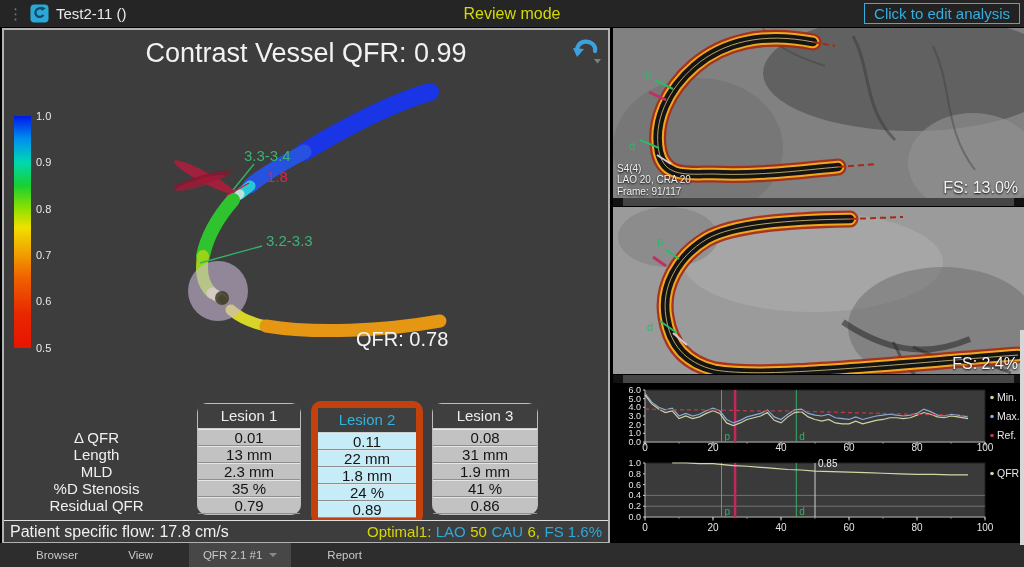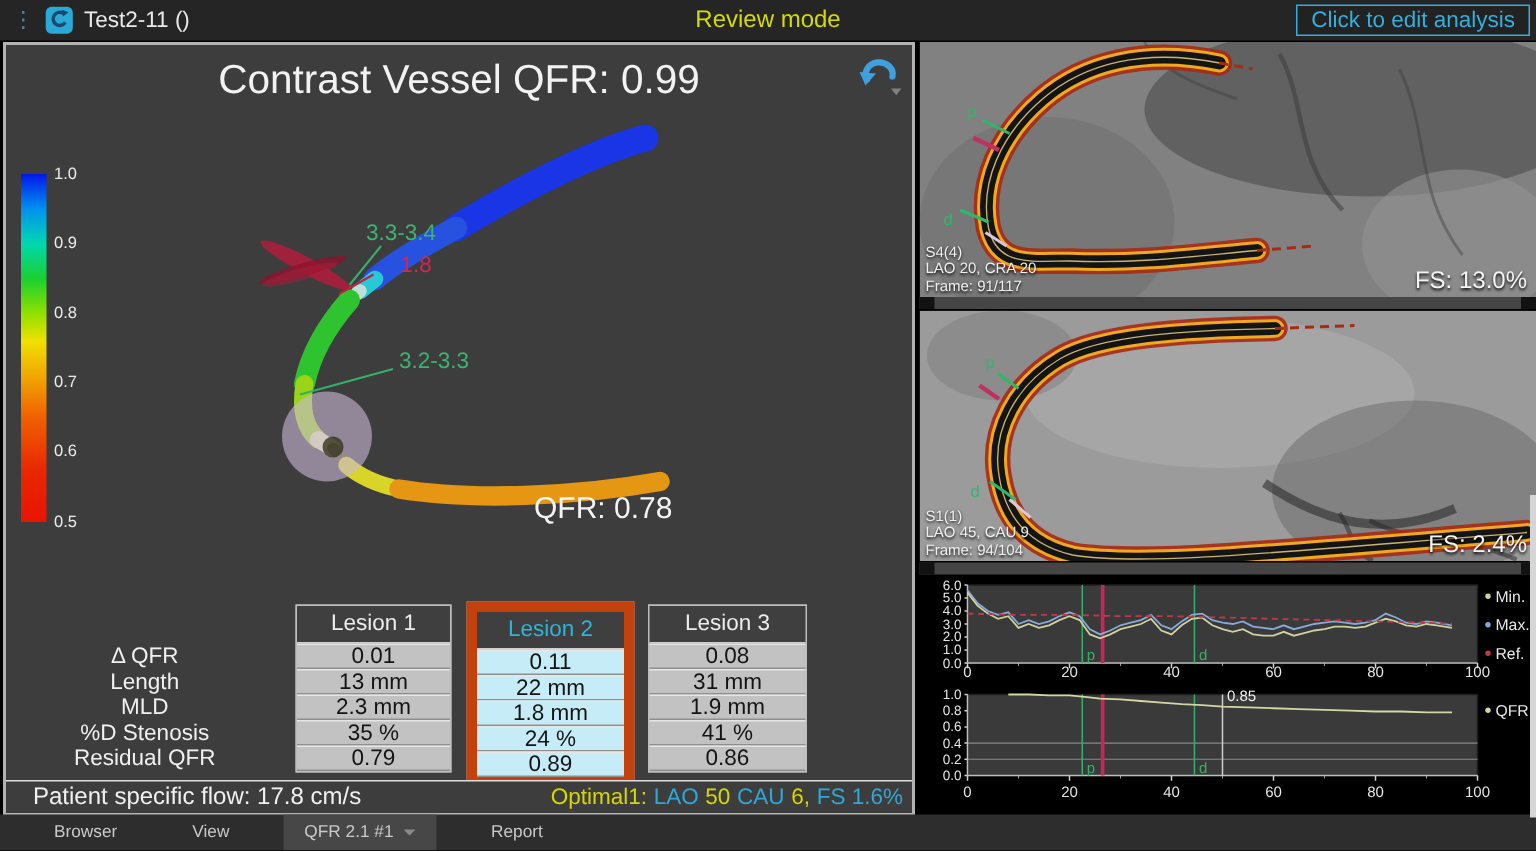--- a/index.html
+++ b/index.html
@@ -25,34 +25,34 @@
      background:linear-gradient(to bottom,#0018e8 0%,#0090f0 10%,#00d8b0 20%,#18d030 30%,
        #90e000 40%,#f0e000 48%,#f0a800 58%,#f06000 70%,#e82800 85%,#e81400 100%);}
   .cb-tick{position:absolute;left:32px;width:30px;color:#eaeaea;font-size:11px;}
   .lbl-green{position:absolute;color:#3cb371;font-size:15px;}
   .lbl-red{position:absolute;color:#d8254f;font-size:15px;margin-left:15px;}
   .lbl-qfr{position:absolute;color:#f4f4f4;font-size:20px;}
   
   .rowlabels{position:absolute;left:0;top:399px;width:185px;color:#f0f0f0;font-size:15px;
              text-align:right;}
   .rowlabels div{height:17px;line-height:17px;text-align:center;}
-  .lcol{position:absolute;box-sizing:border-box;background:#c2c2c2;}
+  .lcol{position:absolute;box-sizing:border-box;background:#c2c2c2;border-radius:10px;}
   .lcol .hd{height:24px;line-height:23px;text-align:center;background:#3f3f3f;color:#ececec;
             font-size:15px;border-bottom:1px solid #cfcfcf;cursor:pointer;}
   .lcol .cell{height:17px;line-height:16px;text-align:center;color:#141414;font-size:15px;
               border-top:1px solid #e6e6e6;border-bottom:1px solid #8f8f8f;box-sizing:border-box;}
   .lcol.plain{border:1px solid #bdbdbd;top:373px;}
   .lcol.sel{border:7px solid #c2410c;top:371px;}
   .lcol.sel .hd{color:#2fb4dc;}
   .lcol.sel .cell{background:#c6ecf8;}
   
   .status{position:absolute;left:0;right:0;bottom:0;height:21px;border-top:1px solid #dedede;
           display:flex;justify-content:space-between;align-items:center;padding:0 6px;
           background:#3d3d3d;box-sizing:content-box;}
-  .flow{color:#f0f0f0;font-size:16px;margin-left:12px;}
+  .flow{color:#f0f0f0;font-size:16px;}
   .optimal span{font-size:15px;}
   .oy{color:#d6d600;} .oc{color:#2fa8d8;}
   
   .rightcol{position:absolute;left:613px;top:28px;width:411px;height:517px;background:#000;}
   .angio{position:absolute;left:0;width:411px;overflow:hidden;}
   .angio svg{display:block;}
   .meta{position:absolute;left:4px;bottom:1px;font-size:10px;line-height:11.5px;color:#f0f0f0;
         text-shadow:0 1px 2px #000;}
   .fsv{position:absolute;right:6px;bottom:1px;font-size:16px;color:#f4f4f4;text-shadow:0 1px 2px #000;}
   .scrub{position:absolute;left:0;width:411px;height:8px;background:#454545;cursor:pointer;}
@@ -224,25 +224,20 @@
         <path d="M237,12 C175,13 120,17 94,32 C64,50 48,80 53,110 C57,137 72,156 102,163 C150,171 250,160 405,148" stroke="#141414" stroke-width="8.5" fill="none" stroke-linecap="round"></path>
         <path d="M237,12 C175,13 120,17 94,32 C64,50 48,80 53,110 C57,137 72,156 102,163 C150,171 250,160 405,148" stroke="#e8d080" stroke-width="0.9" fill="none" opacity="0.85"></path>
         <path d="M237,12 L290,10" stroke="#a62a14" stroke-width="2" stroke-dasharray="6,4" fill="none"></path>
         <line x1="52" y1="42" x2="66" y2="52" stroke="#2db86a" stroke-width="2"></line>
         <line x1="40" y1="50" x2="53" y2="59" stroke="#c03060" stroke-width="3"></line>
         <line x1="47" y1="114" x2="64" y2="126" stroke="#2db86a" stroke-width="2"></line>
         <line x1="60" y1="126" x2="74" y2="138" stroke="#d8c8d8" stroke-width="2"></line>
         <text x="44" y="38" fill="#2db86a" font-size="11">p</text>
         <text x="34" y="124" fill="#2db86a" font-size="11">d</text>
       </svg>
-      <div class="meta">
-        <div>S1(1)</div>
-        <div>LAO 45, CAU 9</div>
-        <div>Frame: 94/104</div>
-      </div>
       <div class="fsv">FS: 2.4%</div>
     </div>
     <div class="scrub" style="top:347px">
       <div class="end"></div>
       <div class="end r"></div>
     </div>
 
     <svg id="plot1" width="411" height="72" style="position:absolute;left:0;top:357px">
         <rect x="32" y="5" width="340" height="52" fill="#3a3a3a" stroke="#1e1e1e"></rect>
         <line x1="30" y1="57" x2="32" y2="57" stroke="#cfcfcf" stroke-width="1"></line>

